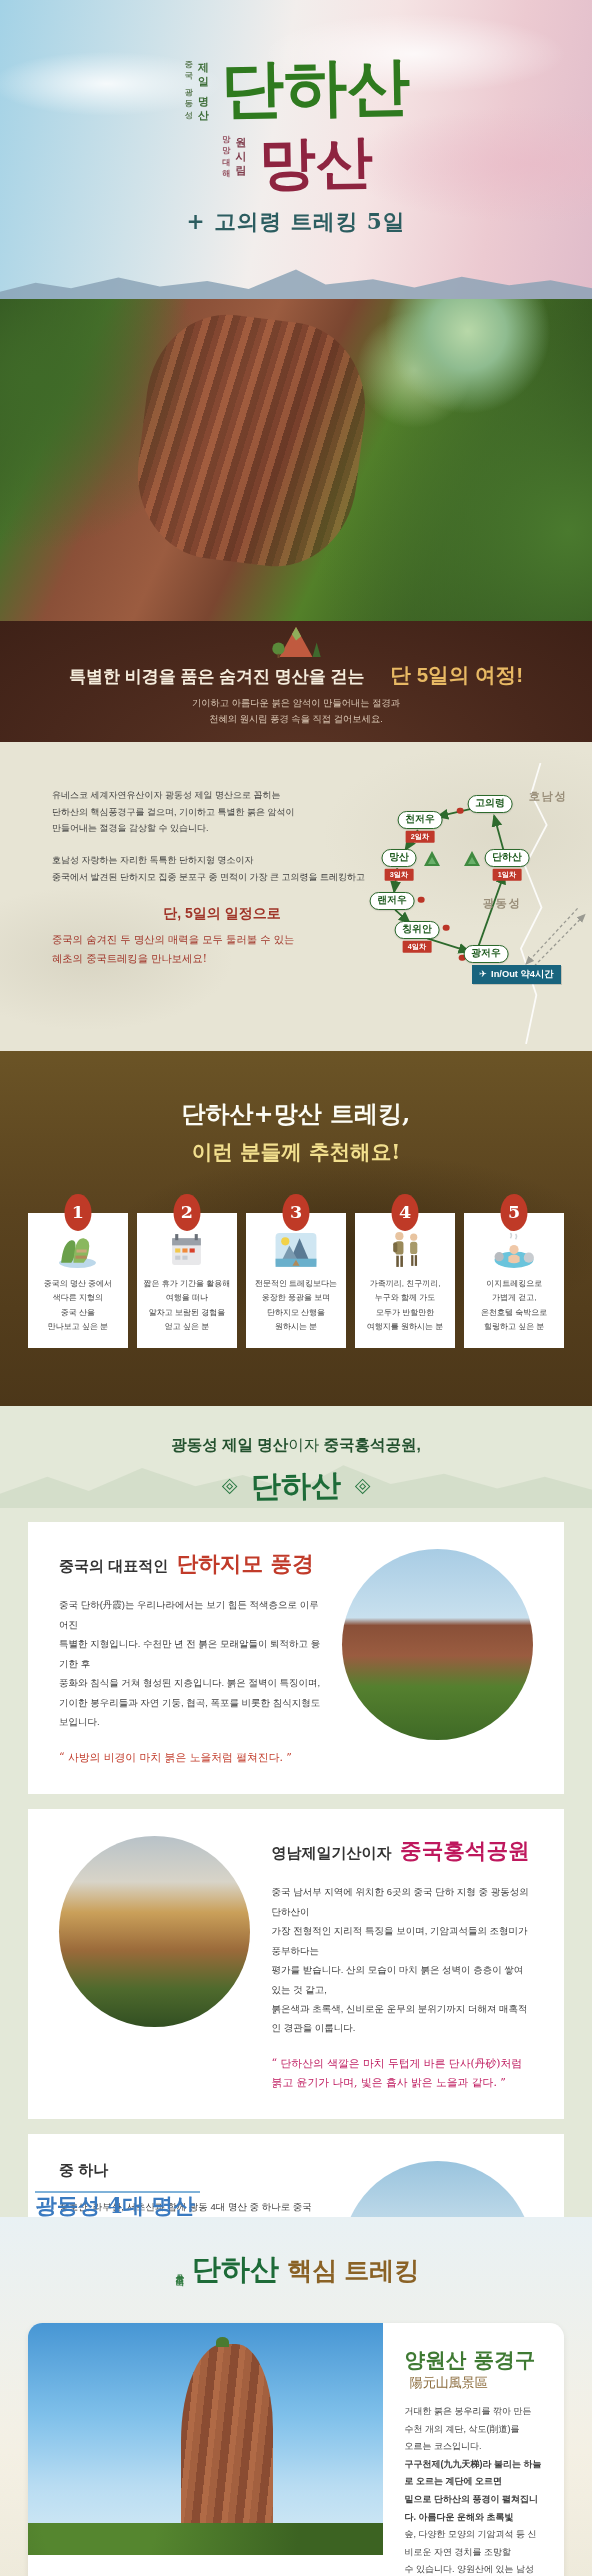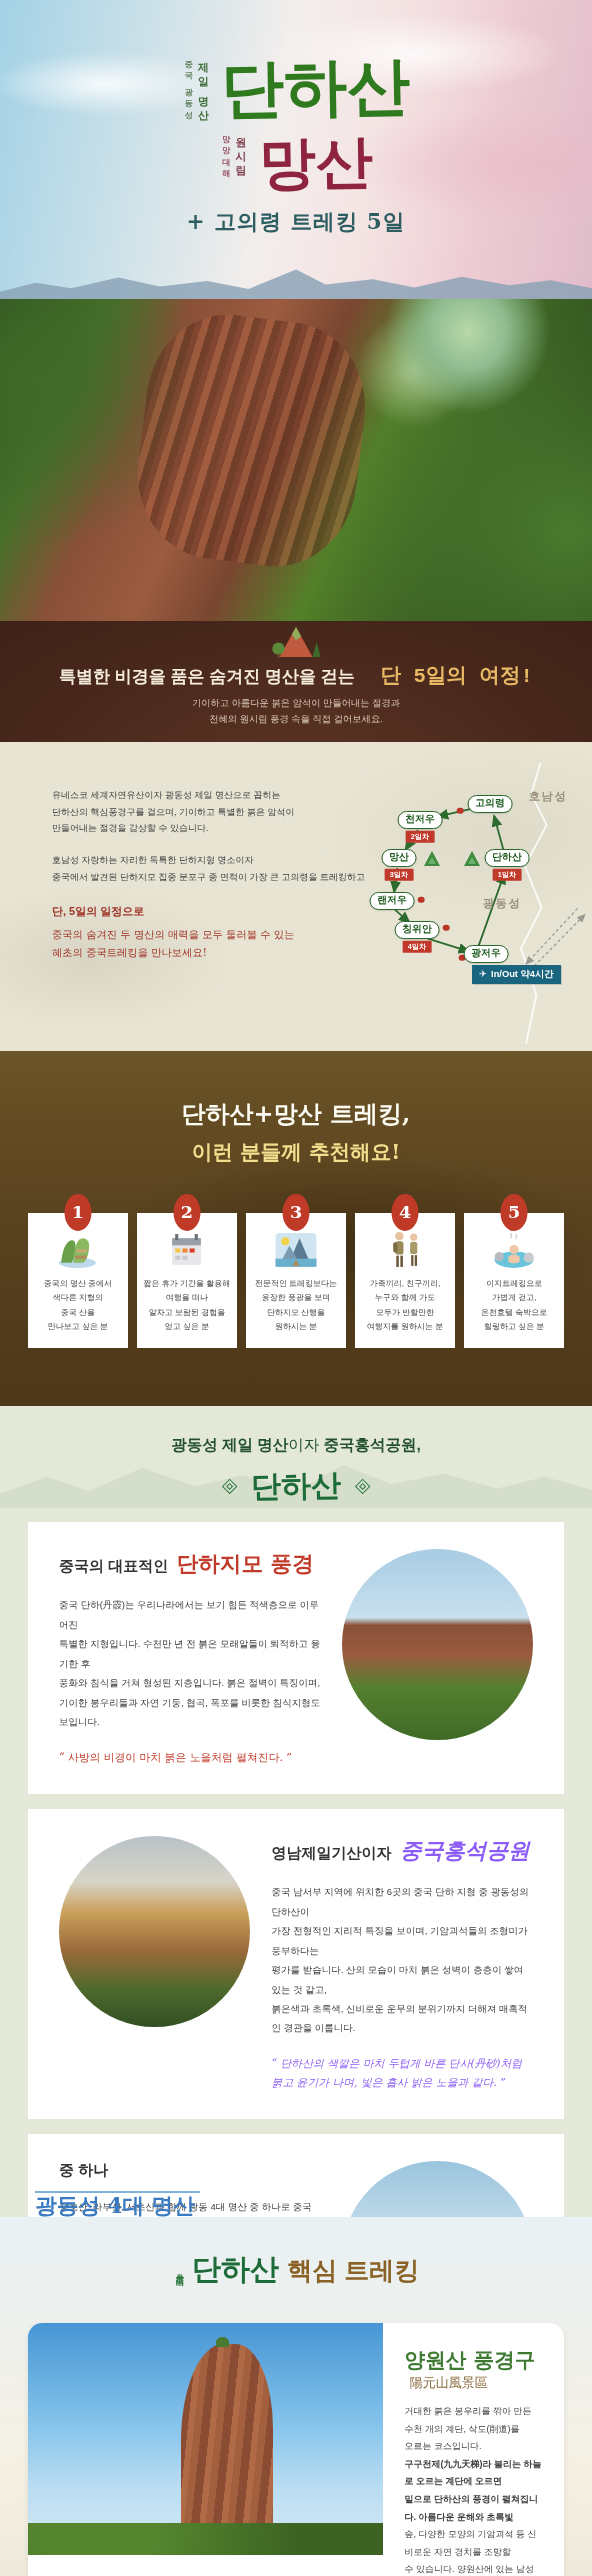--- a/index.html
+++ b/index.html
@@ -36,31 +36,31 @@
       radial-gradient(circle at 6% 25%, #3f6a28 0%, rgba(0,0,0,0) 28%),
       radial-gradient(circle at 96% 72%, #4a7a2e 0%, rgba(0,0,0,0) 42%),
       linear-gradient(115deg,#2f5020 0%,#47702a 15%,#8a5038 26%,#9b5c40 38%,#7a4630 48%,#538029 60%,#3a5e22 75%,#2c4a1c 88%,#243f18 100%); }
   .strata { position:absolute; left:24%; top:6%; width:37%; height:76%; transform:rotate(7deg); border-radius:36%;
     background:repeating-linear-gradient(100deg, rgba(118,58,40,.55) 0 6.2px, rgba(168,94,62,.55) 6.2px 13.4px, rgba(92,46,30,.55) 13.4px 20.6px); }
 
   
   .banner { height:121px; background:radial-gradient(ellipse at 50% 120%, #5a3424 0%, #49281c 60%, #3e2117 100%); text-align:center; color:#f3e7d4; }
   .banner-icon { margin-top:4.1px; height:33px; }
   .banner-h { margin-top:3.1px; font-size:17px; font-weight:bold; color:#f5ecdc; }
-  .banner-h .hl { font-size:20.6px; color:#e8b964; font-family:Liberation Mono, monospace; margin-left:21px; }
+  .banner-h .hl { font-size:20.6px; color:#e8b964; font-family:Liberation Sans, sans-serif; margin-left:21px; }
   .banner-sub { margin-top:7.2px; font-size:9.3px; line-height:1.7; color:#dcc9b6; }
 
   
   .overview { height:309px; background:#e7e4d4; }
   .overview::before { content:""; position:absolute; inset:0;
     background:radial-gradient(ellipse 206px 103px at 15% 70%, rgba(190,185,165,.35), transparent 70%),
                radial-gradient(ellipse 258px 134px at 85% 30%, rgba(200,195,175,.3), transparent 70%); }
   .ov-left { position:absolute; left:52px; top:45px; width:340px; font-size:9px; line-height:1.85; color:#3d3d3d; }
   .ov-left p { margin-bottom:15.5px; }
-  .ov-cta1 { font-size:11px; font-weight:bold; color:#a03428; margin-bottom:3.1px; }
+  .ov-cta1 { font-size:14px; font-weight:bold; color:#a03428; margin-bottom:3.1px;text-align:center; }
   .ov-cta2 { font-size:10.3px; color:#a03428; font-family:"DejaVu Serif",serif; line-height:1.8; }
   .ov-map { position:absolute; right:0; top:20.6px; width:237px; height:281px; }
   .ov-map svg.routes { position:absolute; inset:0; }
   .m-pill { position:absolute; transform:translate(-50%,-50%); background:#fff; border:1.3px solid #2d6a2d; border-radius:9.3px;
     padding:1.5px 6.7px; font-size:9.8px; font-weight:bold; color:#1d5a1d; white-space:nowrap; box-shadow:0 0.5px 1.5px rgba(0,0,0,.2); }
   .m-badge { position:absolute; transform:translate(-50%,-50%); background:#c0392b; color:#fff; font-size:7.2px; font-weight:bold;
     padding:1px 5.2px 1.5px; border-radius:1px; white-space:nowrap; }
   .m-dot { position:absolute; width:6.7px; height:6.7px; background:#bb3527; border-radius:50%; transform:translate(-50%,-50%); }
   .m-region { position:absolute; transform:translate(-50%,-50%); font-size:11.3px; color:#9a8f7a; letter-spacing:1.5px; font-weight:bold; }
   .m-peak { position:absolute; transform:translate(-50%,-100%); width:0; height:0; border-left:8.8px solid transparent; border-right:8.8px solid transparent; border-bottom:15.5px solid #3f8a3f; }
@@ -93,21 +93,21 @@
   .knot::after { content:""; position:absolute; inset:2.1px; border:1px solid #2d7a46; }
   .dx-title { font-size:30px; font-weight:bold; color:#1d6b38; font-family:"DejaVu Serif",serif; transform:rotate(-1deg); }
   .dx-card { position:relative; margin:14.4px 28px 0; background:#fff; padding:27px 31px; display:flex; gap:21.6px; align-items:flex-start; }
   .dx-card .txt { flex:1; }
   .dx-photo { width:191px; height:191px; border-radius:50%; flex-shrink:0; }
   .ph-a { background:linear-gradient(180deg,#a8cce4 0%,#c8e0ee 36%,#8a5038 40%,#9a5c40 56%,#55802f 72%,#3f6a26 100%); }
   .ph-b { background:linear-gradient(180deg,#b8c2c8 0%,#d8d4c8 24%,#caa05a 40%,#9a6a3a 60%,#4f6a2d 80%,#324f22 100%); }
   .ph-c { background:linear-gradient(180deg,#9ac4de 0%,#bcd8e8 30%,#8a9a8a 45%,#6b5240 62%,#4a6a3a 80%,#2f4a28 100%); }
   .dx-tp { font-size:15px; font-weight:bold; color:#333; }
   .dx-cal { font-size:21.6px; font-weight:bold; font-family:"DejaVu Serif",serif; margin-left:6.2px; }
-  .c-red { color:#c13b2a; } .c-green { color:#8b5cf6;font-style:italic; } .c-blue { color:#3a7ac0; }
+  .c-red { color:#c13b2a; } .c-green { color:#be185d; } .c-blue { color:#3a7ac0; }
   .dx-body { margin-top:17.5px; font-size:9.5px; line-height:2.05; color:#3d3d3d; }
   .dx-quote { margin-top:17.5px; font-size:10.8px; font-family:"DejaVu Serif",serif; line-height:1.7; }
 
   
   .trek { height:904px; padding-top:33px;
     background:linear-gradient(180deg,#e9f1f4 0%,#f4f0e4 26%,#e9e5d3 52%,#efe9da 100%); }
   .tk-header { display:flex; align-items:center; justify-content:center; gap:8.2px; }
   .tk-hanja { writing-mode:vertical-rl; font-size:8.2px; color:#2f7a3f; letter-spacing:1.5px; font-weight:bold; }
   .tk-danha { font-size:29px; font-weight:bold; color:#1d6b38; font-family:"DejaVu Serif",serif; }
   .tk-rest { font-size:25px; font-weight:bold; color:#8a6226; }

